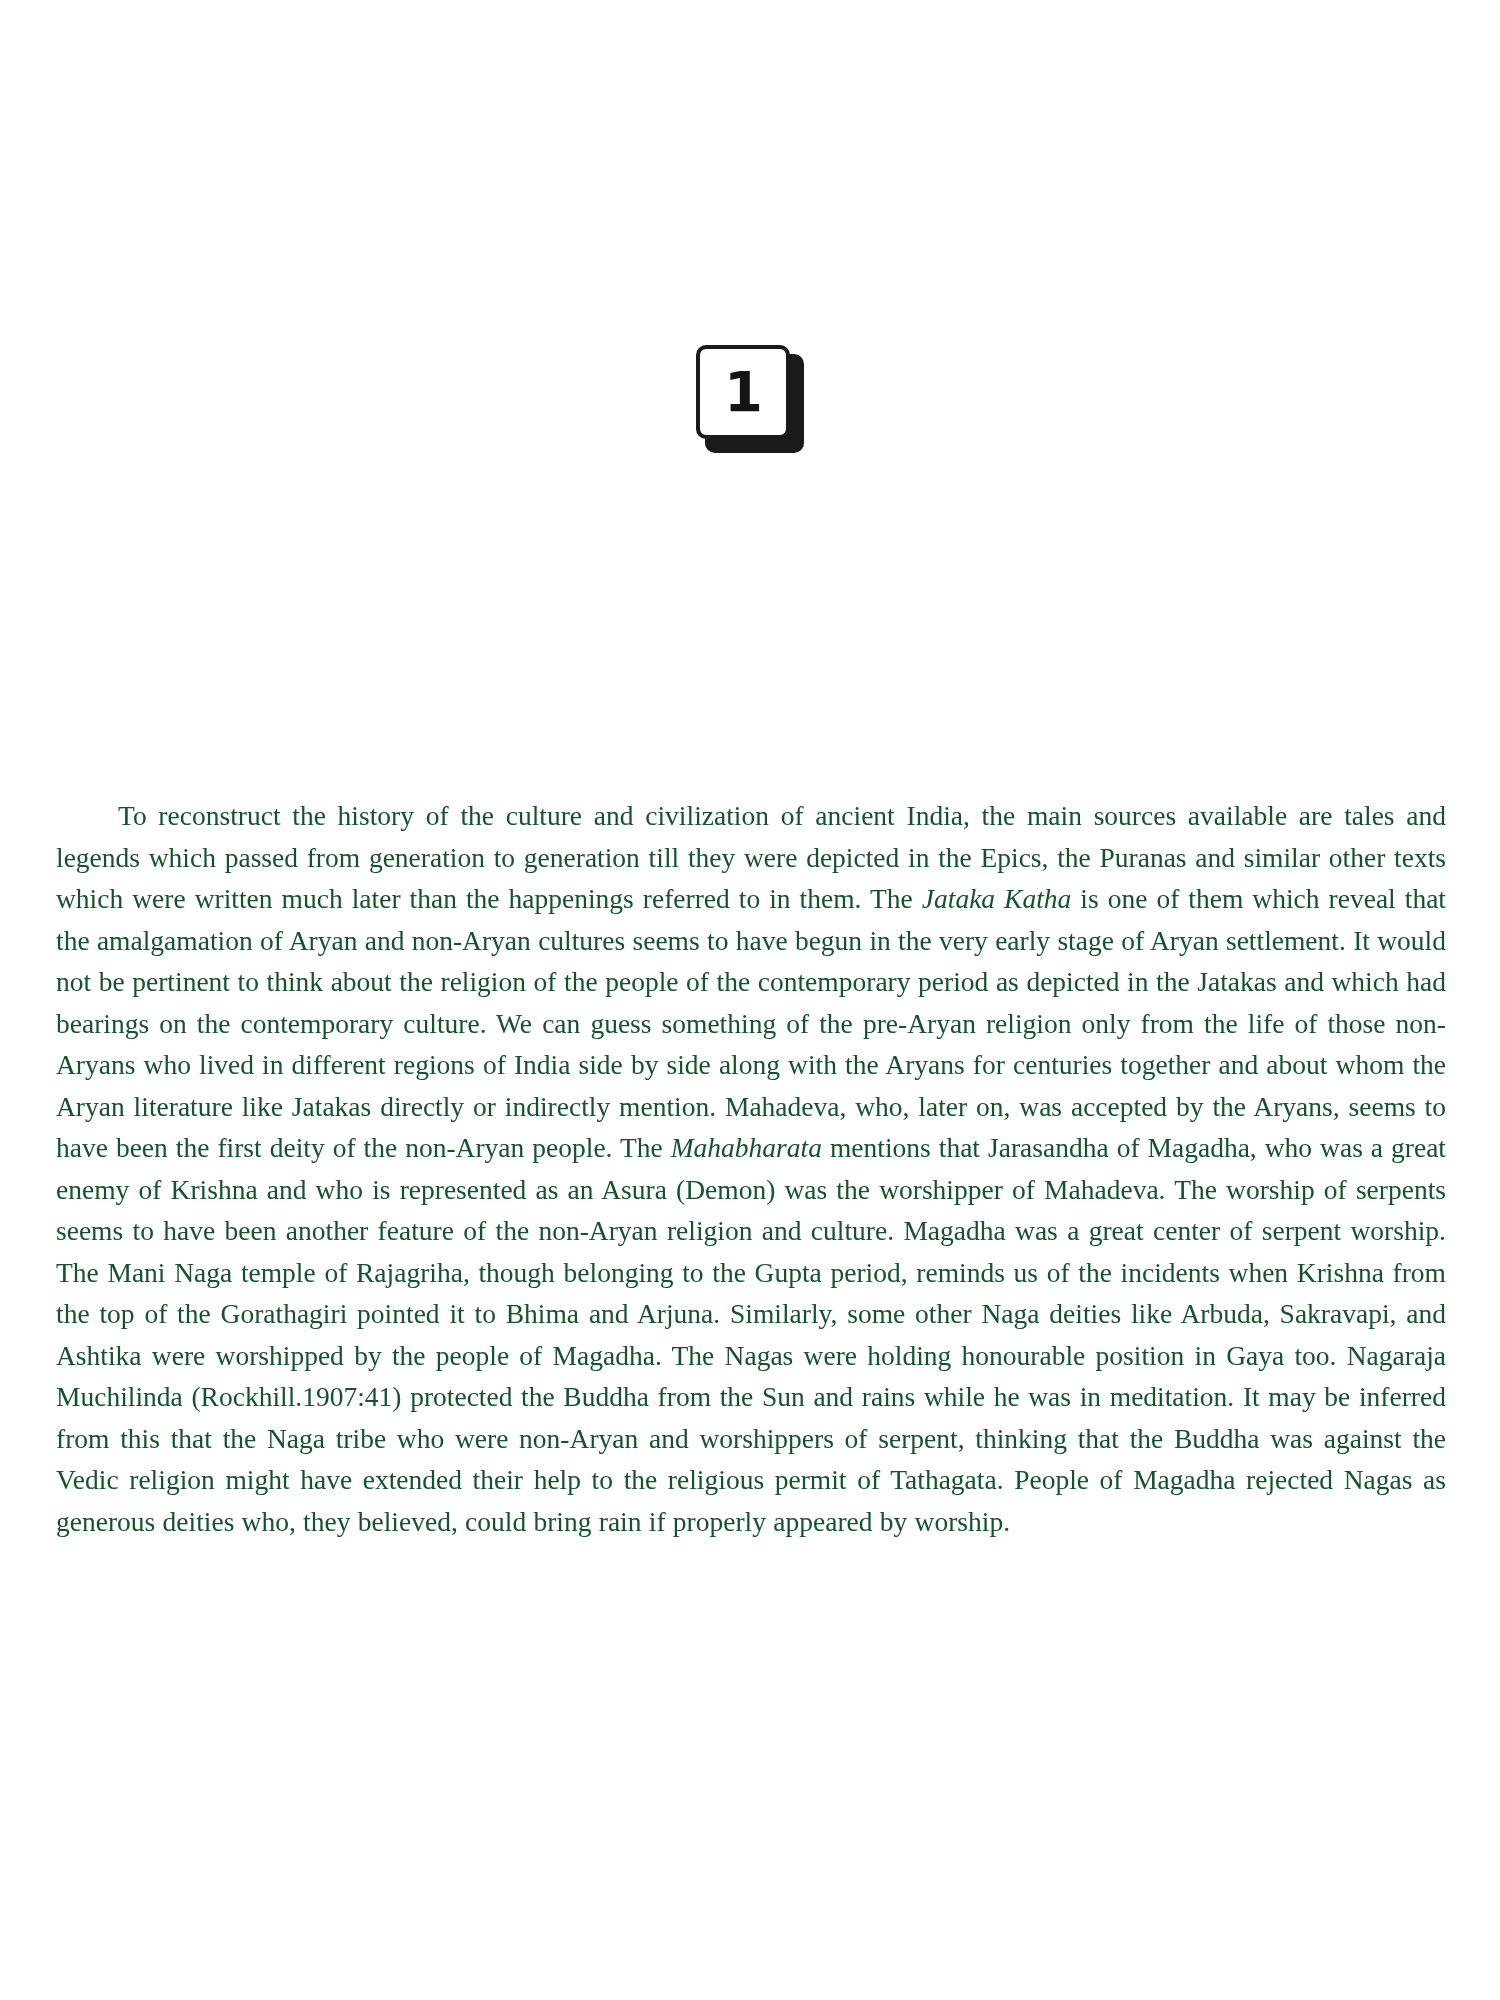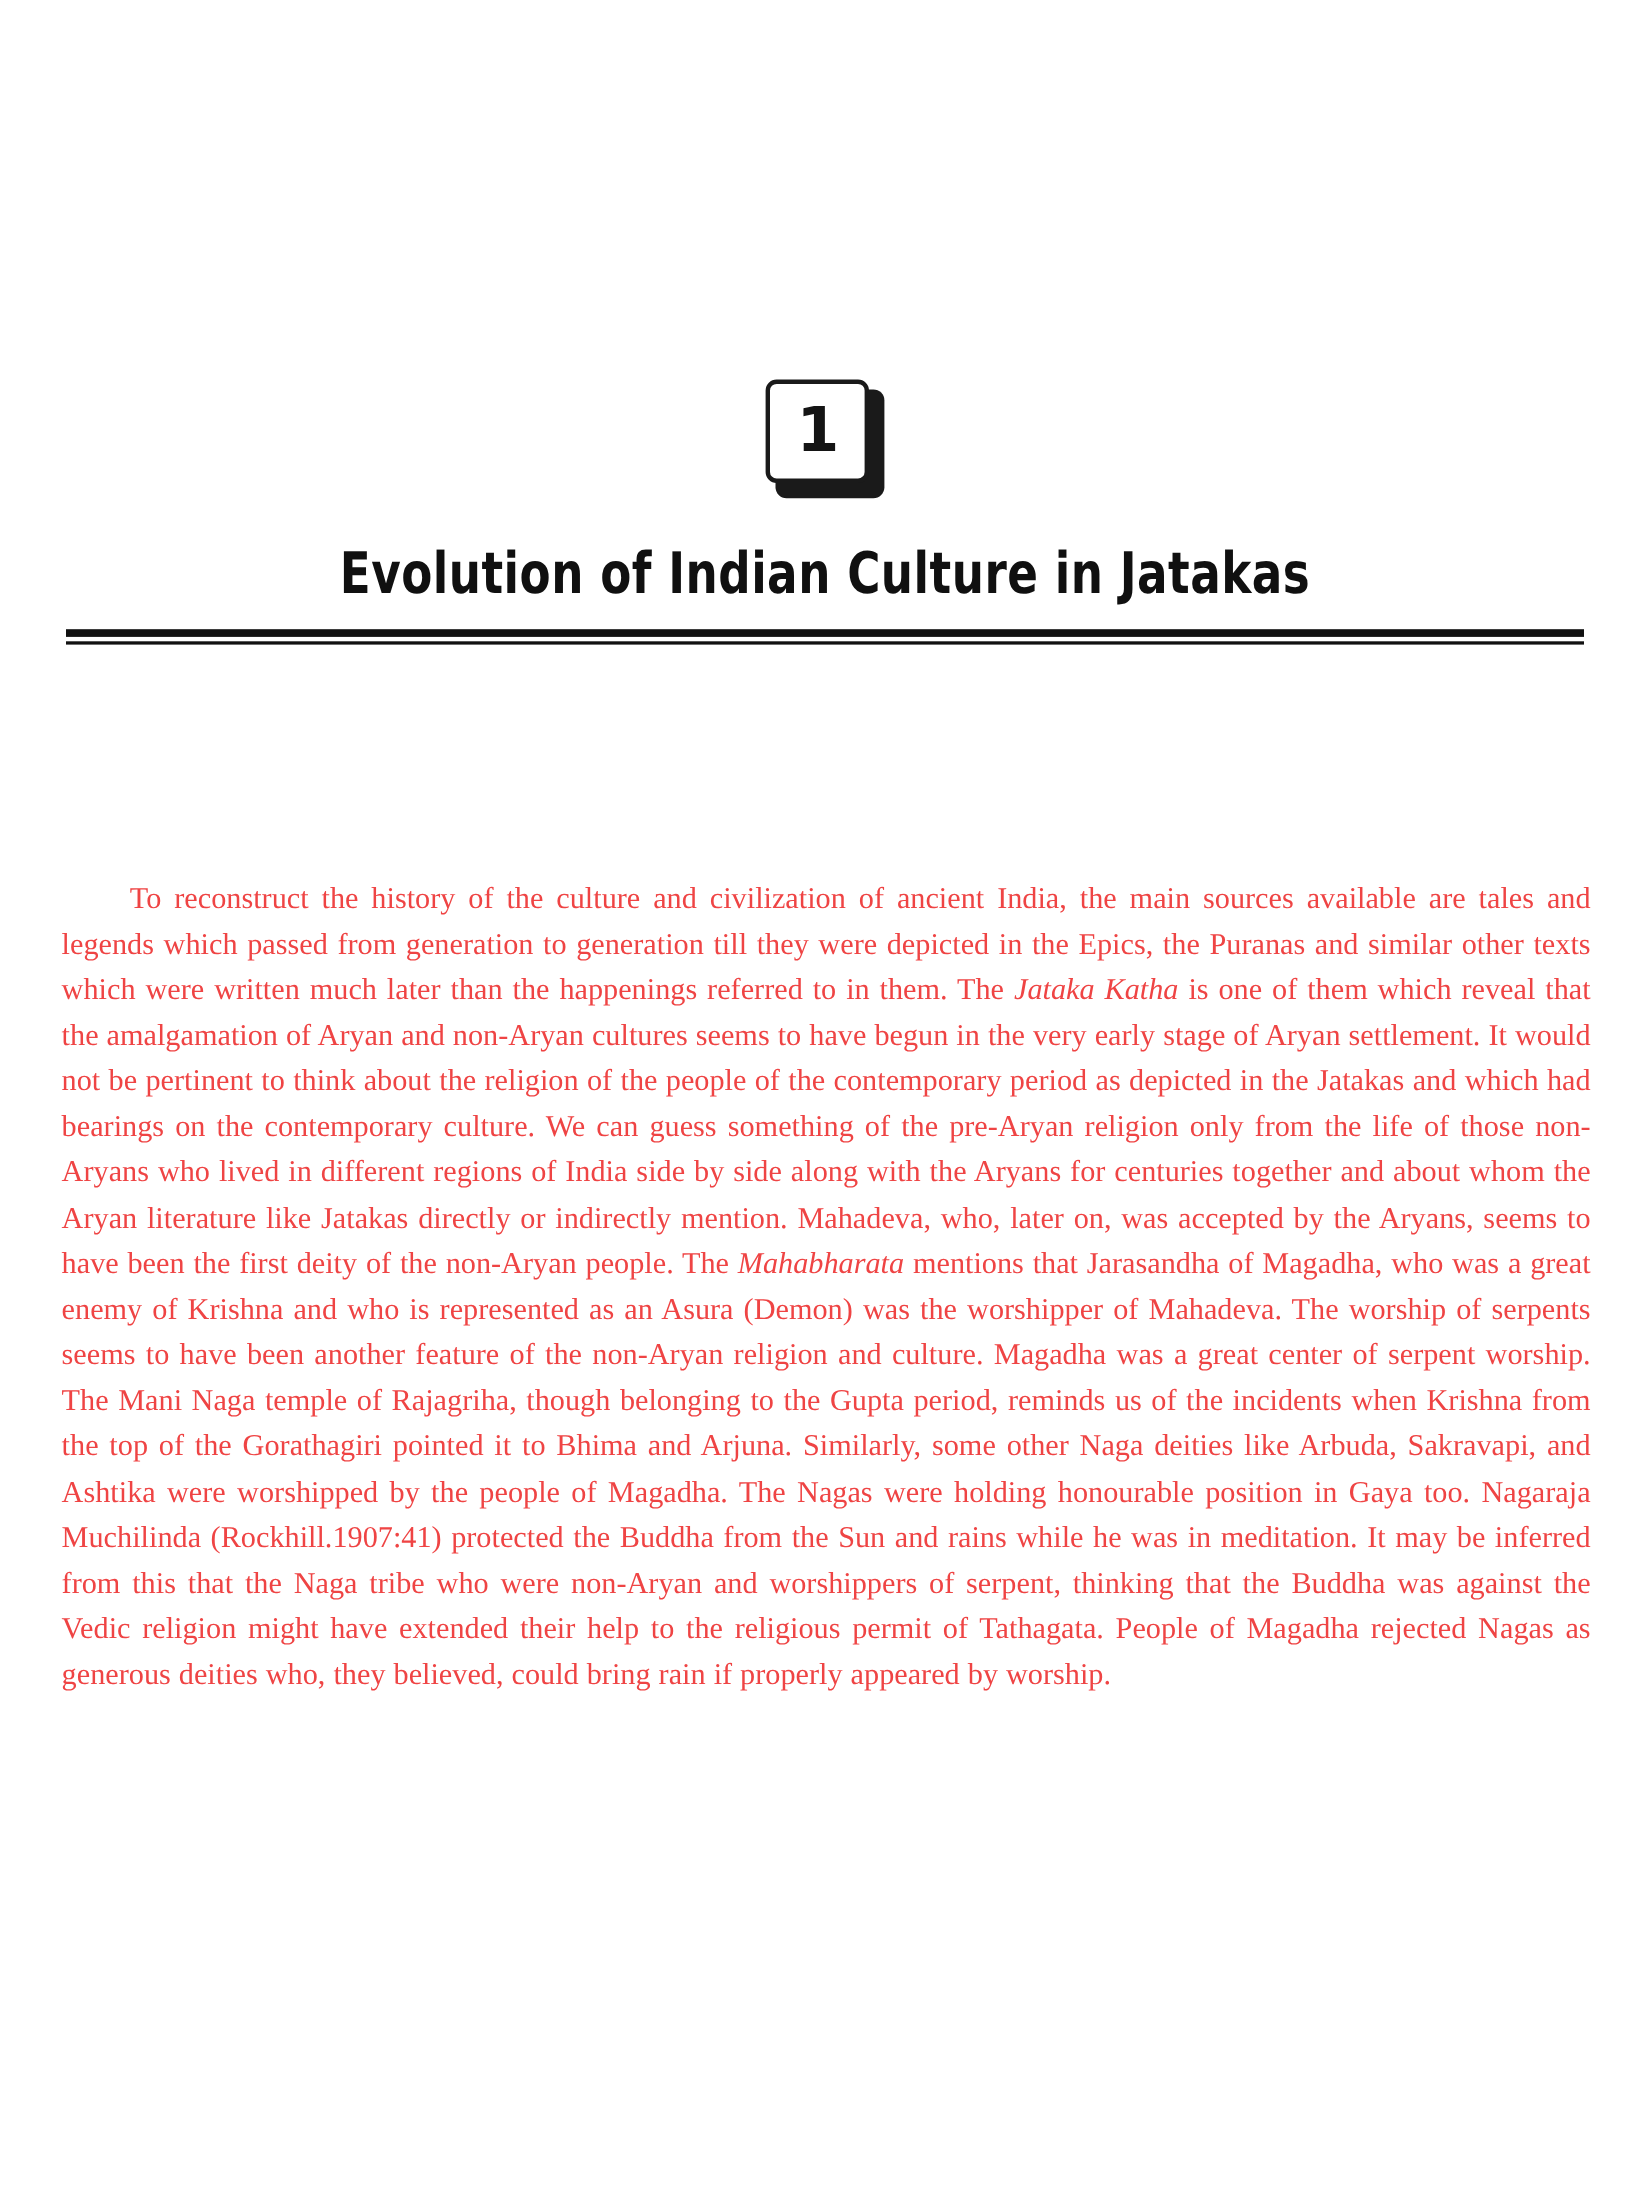--- a/index.html
+++ b/index.html
@@ -115,21 +115,21 @@
     left: 56px;
     width: 1390px;
   }
   .body-par {
     margin: 0;
     font-family: "Liberation Serif", serif;
     font-size: 27.5px;
     line-height: 41.5px;
     text-align: justify;
     text-indent: 62px;
-    color: #ef4444;
+    color: #14532d;
     word-spacing: 0.4px;
     hyphens: none;
   }
   .body-par i {
     font-style: italic;
   }
 </style>
 </head>
 <body>
 
@@ -137,26 +137,18 @@
 
   <div class="chapter-badge-wrap">
     <div class="chapter-badge">
       <div class="shadow"></div>
       <div class="box">
         <span class="num">1</span>
       </div>
     </div>
   </div>
 
-  <div class="title-block">
-    <h1 class="chapter-title">Evolution of Indian Culture in Jatakas</h1>
-    <div class="rule-group">
-      <div class="rule-thick"></div>
-      <div class="rule-gap"></div>
-      <div class="rule-thin"></div>
-    </div>
-  </div>
 
   <div class="body-block">
     <p class="body-par" id="par-0"><span>To reconstruct the history of the culture and civilization of ancient India, the main sources available are tales and legends which passed from generation to generation till they were depicted in the Epics, the Puranas and similar other texts which were written much later than the happenings referred to in them. The </span><i>Jataka Katha</i><span> is one of them which reveal that the amalgamation of Aryan and non-Aryan cultures seems to have begun in the very early stage of Aryan settlement. It would not be pertinent to think about the religion of the people of the contemporary period as depicted in the Jatakas and which had bearings on the contemporary culture. We can guess something of the pre-Aryan religion only from the life of those non-Aryans who lived in different regions of India side by side along with the Aryans for centuries together and about whom the Aryan literature like Jatakas directly or indirectly mention. Mahadeva, who, later on, was accepted by the Aryans, seems to have been the first deity of the non-Aryan people. The </span><i>Mahabharata</i><span> mentions that Jarasandha of Magadha, who was a great enemy of Krishna and who is represented as an Asura (Demon) was the worshipper of Mahadeva. The worship of serpents seems to have been another feature of the non-Aryan religion and culture. Magadha was a great center of serpent worship. The Mani Naga temple of Rajagriha, though belonging to the Gupta period, reminds us of the incidents when Krishna from the top of the Gorathagiri pointed it to Bhima and Arjuna. Similarly, some other Naga deities like Arbuda, Sakravapi, and Ashtika were worshipped by the people of Magadha. The Nagas were holding honourable position in Gaya too. Nagaraja Muchilinda (Rockhill.1907:41) protected the Buddha from the Sun and rains while he was in meditation. It may be inferred from this that the Naga tribe who were non-Aryan and worshippers of serpent, thinking that the Buddha was against the Vedic religion might have extended their help to the religious permit of Tathagata. People of Magadha rejected Nagas as generous deities who, they believed, could bring rain if properly appeared by worship.</span></p>
   </div>
 
 </div>
 
 </body></html>

